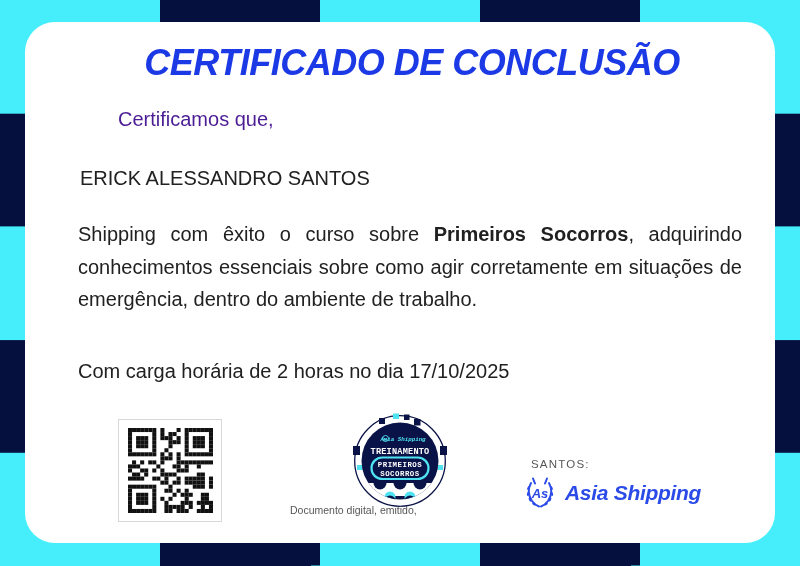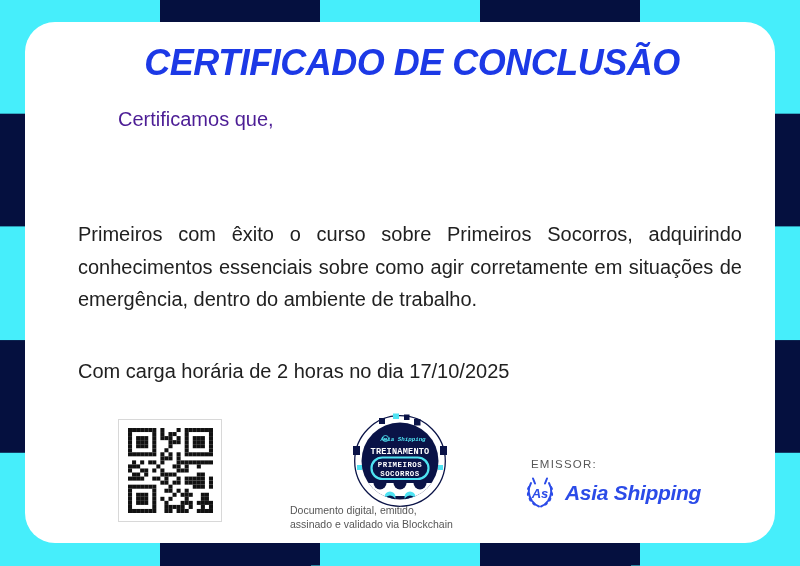--- a/index.html
+++ b/index.html
@@ -21,21 +21,21 @@
   .title {
     position:absolute; left:0; top:20px; width:100%;
     text-align:center; font-size:36px; font-weight:bold; font-style:italic;
     letter-spacing:-0.5px; color:#1C39E6;padding-left:24px;
   }
 
   .intro   { position:absolute; left:53px; top:86px;  font-size:20px; color:#4c1d95;margin-left:40px; }
   .name    { position:absolute; left:55px; top:145px; font-size:20px; color:#212121; }
   .bodytxt { position:absolute; left:53px; top:196px; width:664px;
              font-size:20px; line-height:32.5px; color:#212121; text-align:justify; }
-  .bodytxt b { font-weight:normal; }
+  .bodytxt b { font-weight:bold; }
   .carga   { position:absolute; left:53px; top:338px; font-size:20px; color:#212121; }
 
   .qr {
     position:absolute; left:93px; top:397px; width:104px; height:103px;
     background:#fff; border:1px solid #d8d8d8; display:flex;
     align-items:center; justify-content:center;
   }
 
   .seal { position:absolute; left:327px; top:391px; width:96px; height:96px;font-family:Liberation Mono, monospace; }
 
@@ -55,22 +55,23 @@
 </head>
 <body>
 
 <div class="stage">
   <div class="card">
 
     <h1 class="title">CERTIFICADO DE CONCLUSÃO</h1>
 
     <p class="intro">Certificamos que,</p>
 
-
-    <p class="bodytxt"><span>Primeiros com êxito o curso sobre </span><b>Primeiros Socorros</b><span>, adquirindo conhecimentos essenciais sobre como agir corretamente em situações de emergência, dentro do ambiente de trabalho.</span></p>
+    <p class="name">ERICK ALESSANDRO SANTOS</p>
+
+    <p class="bodytxt"><span>Shipping com êxito o curso sobre </span><b>Primeiros Socorros</b><span>, adquirindo conhecimentos essenciais sobre como agir corretamente em situações de emergência, dentro do ambiente de trabalho.</span></p>
 
     <p class="carga">Com carga horária de 2 horas no dia 17/10/2025</p>
 
     <div class="qr">
       <svg id="qr-svg" width="85" height="85" viewBox="0 0 84 84" fill="#111111">
           <rect x="0" y="0" width="4" height="4"></rect>
           <rect x="4" y="0" width="4" height="4"></rect>
           <rect x="8" y="0" width="4" height="4"></rect>
           <rect x="12" y="0" width="4" height="4"></rect>
           <rect x="16" y="0" width="4" height="4"></rect>
@@ -344,25 +345,24 @@
         <text x="48" y="41" font-size="8.6" font-weight="bold" fill="#ffffff" text-anchor="middle" letter-spacing="0.2">TREINAMENTO</text>
 
         <rect x="19.5" y="44.5" width="57" height="21.5" rx="10.75" fill="#0A1347" stroke="#4FE3F2" stroke-width="2.2"></rect>
         <text x="48" y="54" font-size="7.4" font-weight="bold" fill="#ffffff" text-anchor="middle" letter-spacing="0.5">PRIMEIROS</text>
         <text x="48" y="62.5" font-size="7.4" font-weight="bold" fill="#ffffff" text-anchor="middle" letter-spacing="0.5">SOCORROS</text>
       </svg>
     </div>
 
     <div class="caption">
       <div>Documento digital, emitido,</div>
-      <div>assinado e validado via Blockchain</div>
     </div>
 
     <div class="issuer">
-      <div class="issuer-label">EMISSOR:</div>
+      <div class="issuer-label">SANTOS:</div>
       <div class="issuer-logo">
         <svg width="34" height="34" viewBox="0 0 34 34">
           <g stroke="#2B4BE8" stroke-width="2" fill="none" stroke-linecap="round">
             <path d="M8,7 Q3,16 9,25 Q12,29 16,30.5"></path>
             <path d="M26,7 Q31,16 25,25 Q22,29 18,30.5"></path>
             <path d="M10,2.5 L12,7.5"></path>
             <path d="M24,2.5 L22,7.5"></path>
           </g>
           <g fill="#2B4BE8">
             <ellipse cx="5.5" cy="12" rx="2.1" ry="1.1" transform="rotate(-60 5.5 12)"></ellipse>

